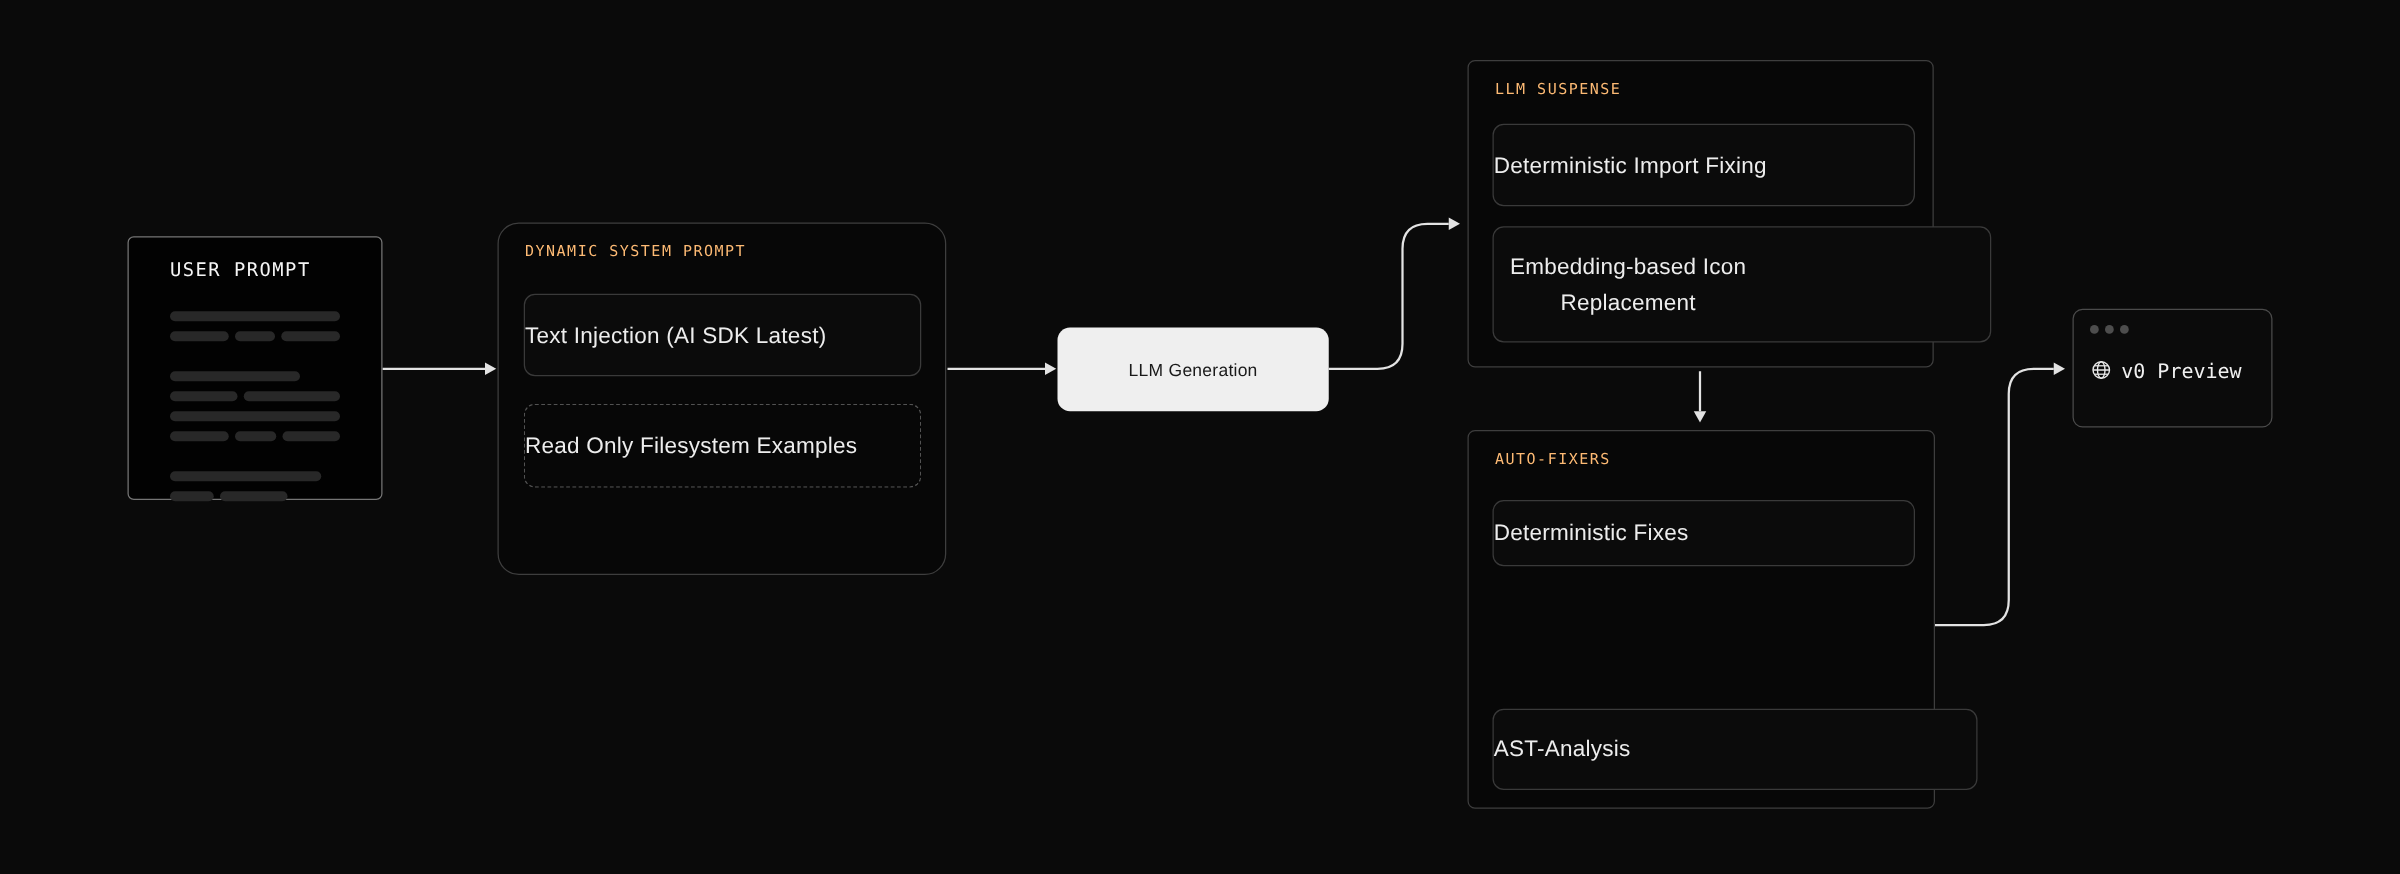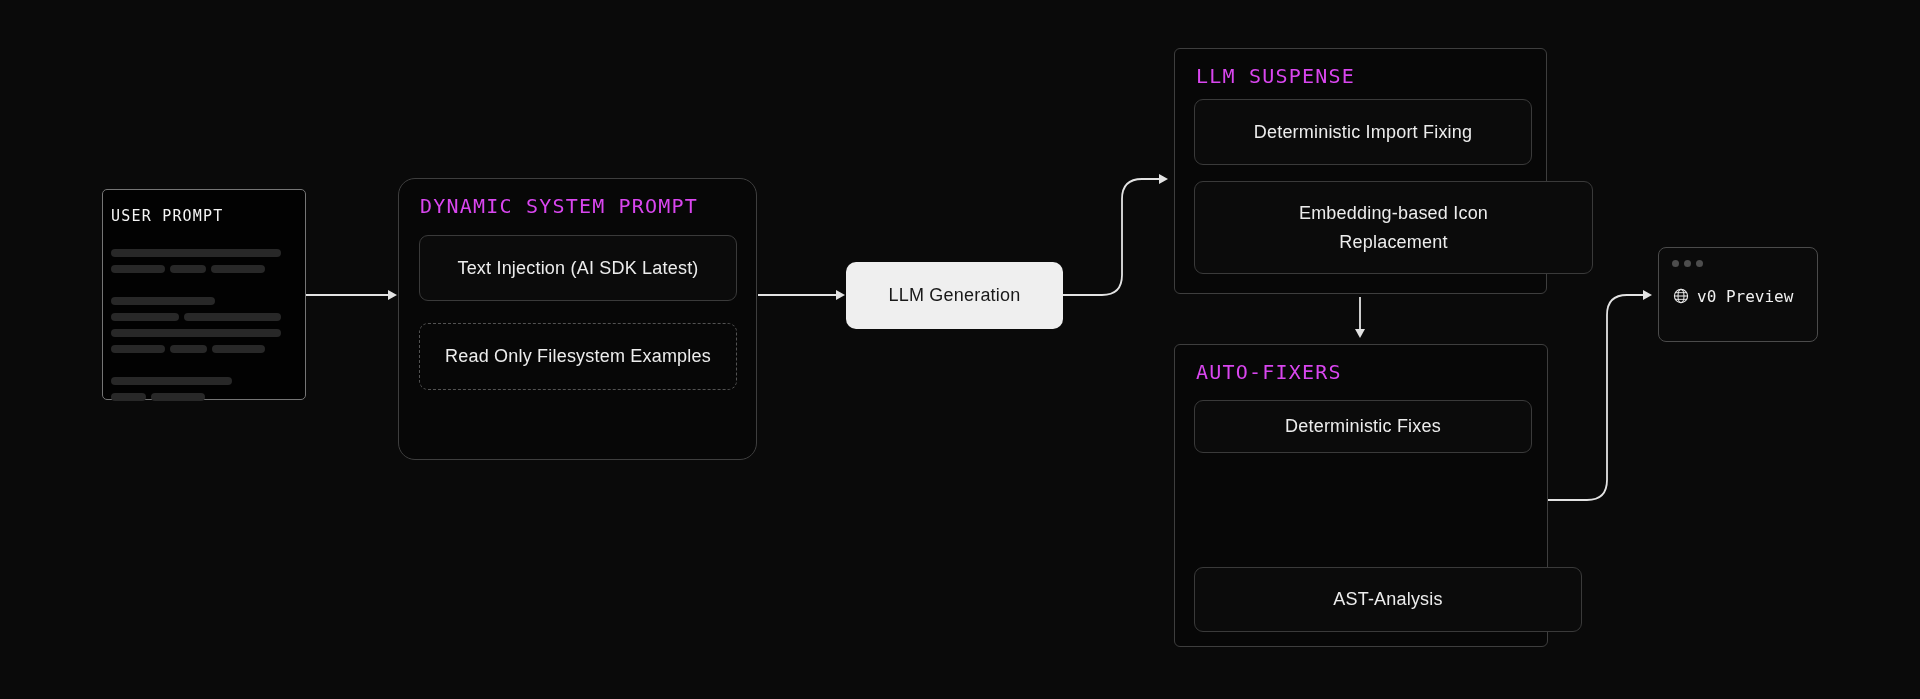--- a/index.html
+++ b/index.html
@@ -14,43 +14,43 @@
   .sans { font-family: "Liberation Sans", sans-serif; }
 
   svg.connectors { position: absolute; left: 0; top: 0; width: 1920px; height: 699px; pointer-events: none; }
   svg.connectors path.wire { fill: none; stroke: #e3e3e3; stroke-width: 1.8; }
   svg.connectors polygon.head { fill: #e3e3e3; stroke: none; }
 
   
   .user-prompt {
     position: absolute; left: 102px; top: 189px; width: 204px; height: 211px;
     background: #020202; border: 1px solid #757575; border-radius: 5px;
-    padding: 17px 8px;
+    padding: 17px 33px;
   }
   .node-title {
     font-size: 15px; letter-spacing: 1.2px; color: #f5f5f5; font-weight: 500;
     white-space: nowrap;
   }
   .skeleton { margin-top: 24px; display: flex; flex-direction: column; gap: 8px; }
   .sk-row { display: flex; gap: 5px; }
   .sk-row.gap-top { margin-top: 16px; }
   .bar { height: 8px; border-radius: 4px; background: #282828; }
 
   
   .group {
     position: absolute; border: 1px solid #3e3e3e; border-radius: 6px;
     background: rgba(0,0,0,0.25);
   }
-  .group-title { position: absolute; left: 21px; top: 15px; font-size: 20px; letter-spacing: 1.2px; color: #d946ef; font-weight: 500; white-space: nowrap; }
+  .group-title { position: absolute; left: 21px; top: 15px; font-size: 12px; letter-spacing: 1.2px; color: #fdba74; font-weight: 500; white-space: nowrap; }
   .group.dynamic  { left: 398px; top: 178px;  width: 359px; height: 282px; border-radius: 17px; }
   .group.suspense { left: 1174px; top: 48px;  width: 373px; height: 246px; }
   .group.fixers   { left: 1174px; top: 344px; width: 374px; height: 303px; }
 
   .item {
-    position: absolute; display: flex; align-items: center; justify-content: center;
+    position: absolute; display: flex; align-items: center; 
     text-align: center; font-size: 18px; color: #ededed; letter-spacing: 0.2px;
     background: #0b0b0b; border: 1px solid #3a3a3a; border-radius: 9px;
   }
   .item.dashed { border: 1px dashed #525252; background: transparent; }
 
   .dynamic .item.i0 { left: 20px; top: 56px;  width: 318px; height: 66px; }
   .dynamic .item.i1 { left: 20px; top: 144px; width: 318px; height: 67px; }
 
   .suspense .item.i0 { left: 19px; top: 50px;  width: 338px; height: 66px; }
   .suspense .item.i1 { left: 19px; top: 132px; width: 399px; height: 93px; line-height: 1.6; }
@@ -58,21 +58,21 @@
 
   .fixers .item.i0 { left: 19px; top: 55px;  width: 338px; height: 53px; }
   .fixers .item.i1 { left: 19px; top: 140px; width: 338px; height: 66px; }
   .fixers .item.i2 { left: 19px; top: 222px; width: 388px; height: 65px; }
 
   
   .llm-gen {
     position: absolute; left: 846px; top: 262px; width: 217px; height: 67px;
     background: #efefef; color: #191919; border-radius: 10px;
     display: flex; align-items: center; justify-content: center;
-    font-size: 18px; letter-spacing: 0.2px;
+    font-size: 14px; letter-spacing: 0.2px;
   }
 
   
   .preview {
     position: absolute; left: 1658px; top: 247px; width: 160px; height: 95px;
     background: #0b0b0b; border: 1px solid #4b4b4b; border-radius: 8px; text-decoration: underline;
   }
   .dots { position: absolute; left: 13px; top: 12px; display: flex; gap: 5px; }
   .dot { width: 7px; height: 7px; border-radius: 50%; background: #4d4d4d; }
   .preview-row {

